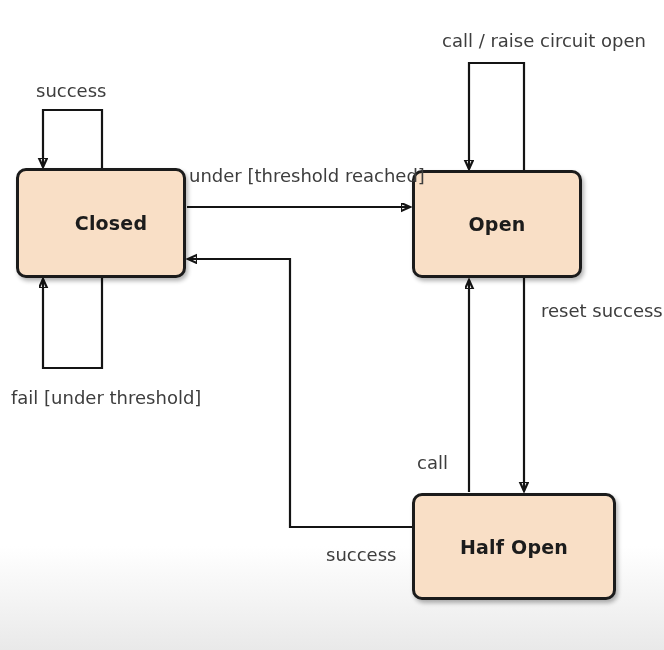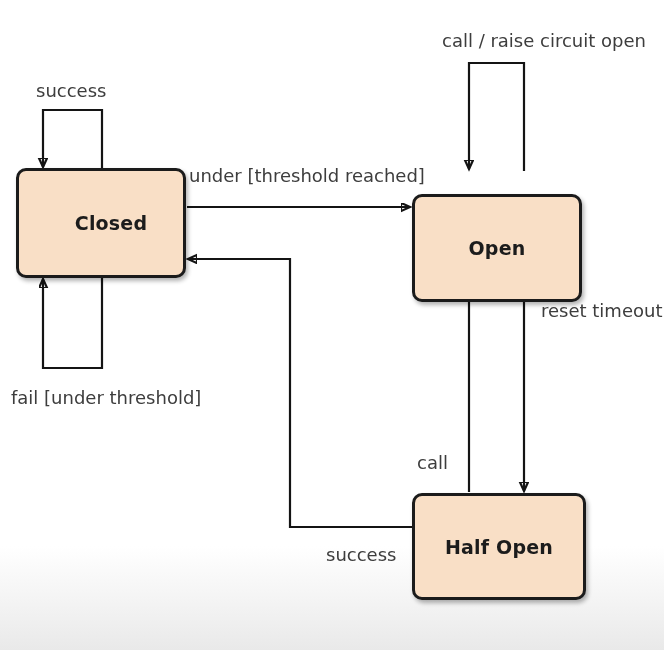--- a/index.html
+++ b/index.html
@@ -33,22 +33,22 @@
     align-items: center;
     justify-content: center;
   }
   .state .state-label {
     font-weight: bold;
     font-size: 19px;
     color: #1c1c1c;
     letter-spacing: 0.2px;
   }
   .state-closed   { left: 16px;  top: 168px; width: 170px; height: 110px; padding-left: 20px; }
-  .state-open     { left: 412px; top: 170px; width: 170px; height: 108px; margin-top: 24px; }
-  .state-halfopen { left: 412px; top: 493px; width: 174px; height: 107px; }
+  .state-open     { left: 412px; top: 170px; width: 170px; height: 108px; }
+  .state-halfopen { left: 412px; top: 493px; width: 204px; height: 107px; }
   .edge-label {
     position: absolute;
     font-size: 18px;
     color: #3d3d3d;
     white-space: nowrap;
   }
   .lbl-success-closed   { left: 36px;  top: 80px;  }
   .lbl-fail-under       { left: 11px;  top: 387px; }
   .lbl-fail-threshold   { left: 189px; top: 165px; }
   .lbl-call-raise       { left: 442px; top: 30px;  }
@@ -96,19 +96,19 @@
   </div>
 
   <div class="edge-label lbl-success-closed">success</div>
 
   <div class="edge-label lbl-fail-under">fail [under threshold]</div>
 
   <div class="edge-label lbl-fail-threshold">under [threshold reached]</div>
 
   <div class="edge-label lbl-call-raise">call / raise circuit open</div>
 
-  <div class="edge-label lbl-reset-timeout">reset timeout</div>
+  <div class="edge-label lbl-reset-timeout">reset success</div>
 
   <div class="edge-label lbl-fail">call</div>
 
   <div class="edge-label lbl-success-half">success</div>
 
 </div>
 
 </body></html>

